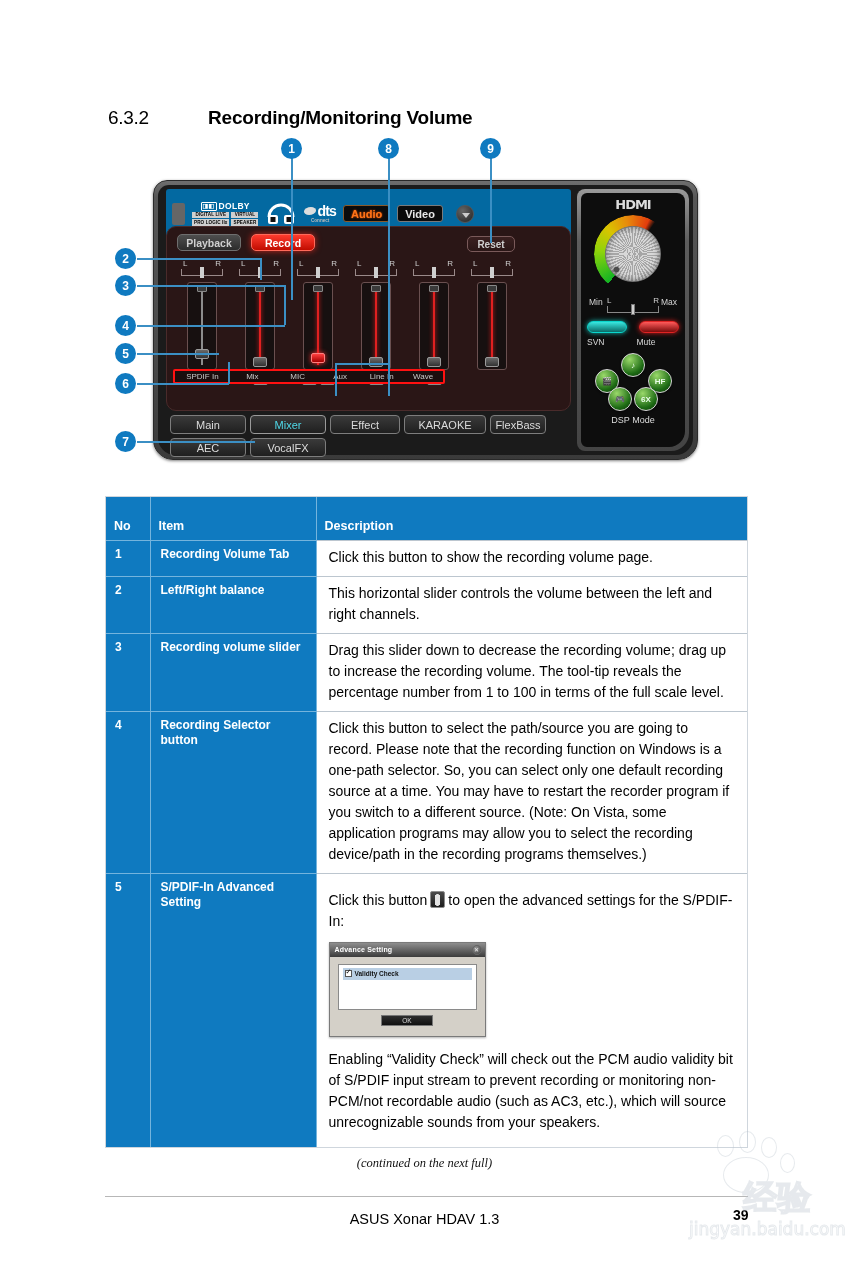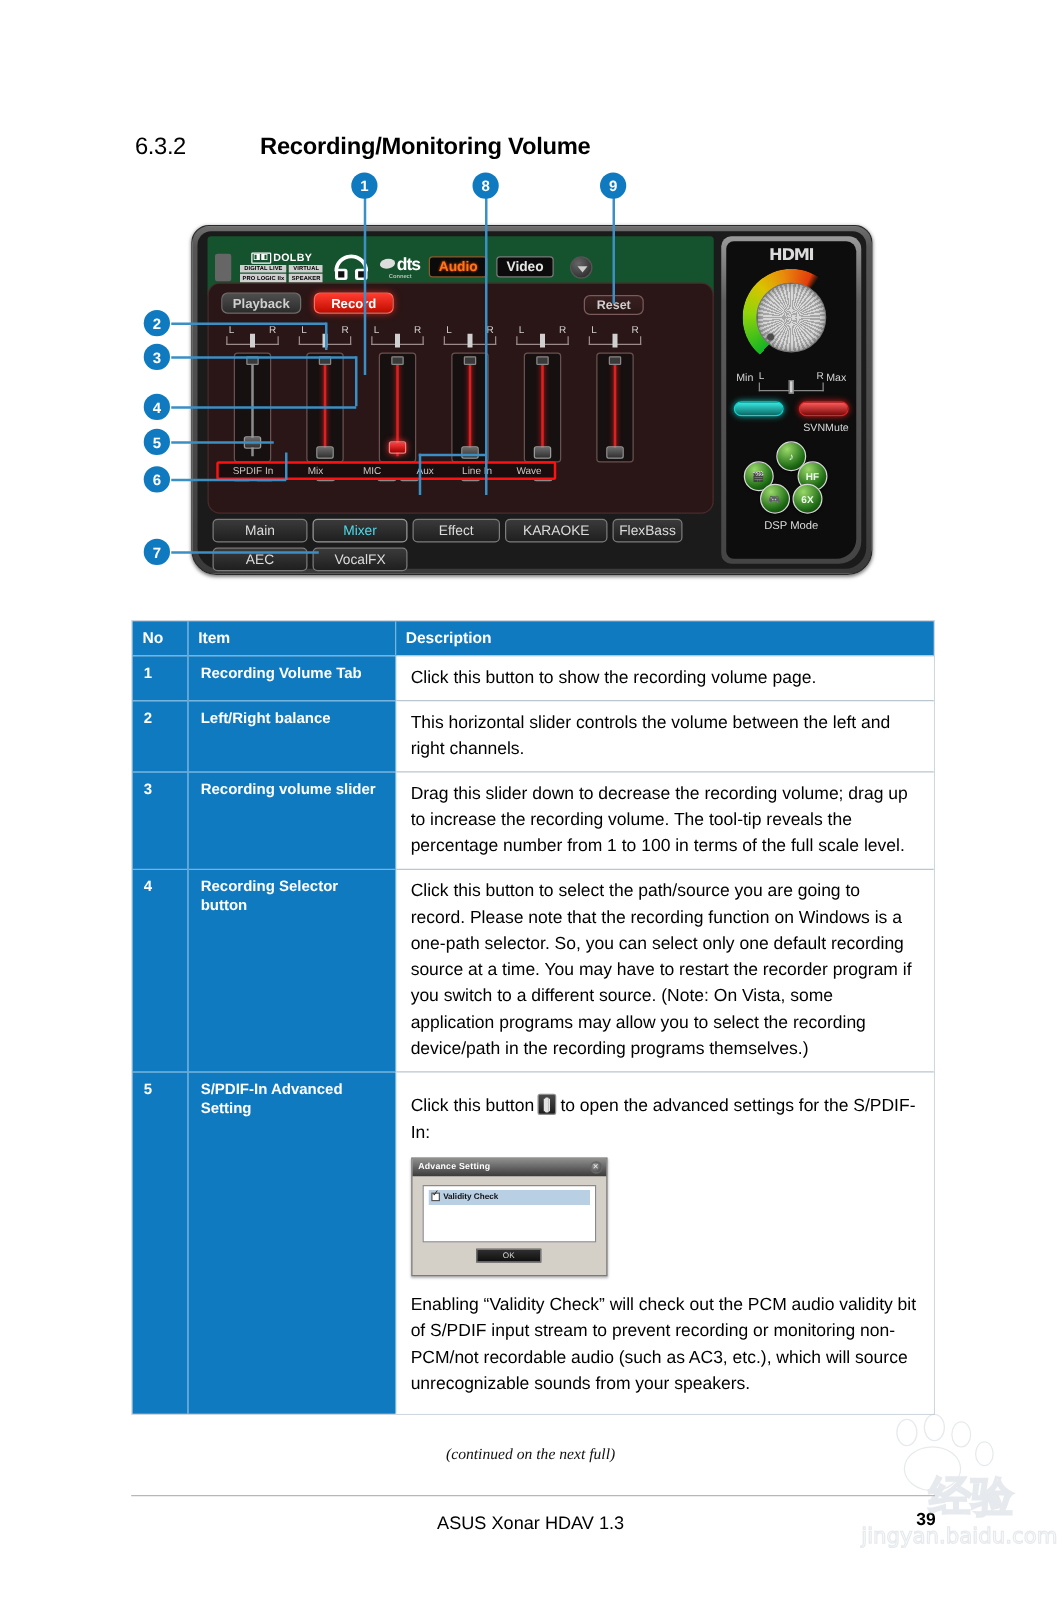--- a/index.html
+++ b/index.html
@@ -45,21 +45,21 @@
     overflow:hidden;
   }
   .app-inner {
     position:absolute; left:4px; top:4px; right:4px; bottom:4px;
     background:#1b1b1b; border-radius:11px 11px 17px 17px;
   }
 
   
   .logobar {
     position:absolute; left:8px; top:4px; width:405px; height:49px;
-    background:#14532d; border-radius:3px;
+    background:#0369a1; border-radius:3px;
     display:flex; align-items:center; gap:7px; padding-left:6px;
   }
   .sq-left { width:13px; height:22px; background:#666; border-radius:2px; }
   .dolby { display:flex; flex-direction:column; align-items:center; line-height:1; }
   .dolby-top {
     color:#fff; font-size:8.5px; font-weight:bold; letter-spacing:.3px;
     display:flex; align-items:center; gap:2px;
   }
   .dolby-dd {
     display:inline-block; border:1px solid #fff; border-radius:1px;
@@ -132,21 +132,21 @@
     color:#d4d4d4; font-size:8.5px;
   }
   .lrbar { position:absolute; left:50%; transform:translateX(-50%); top:103px; width:52px; color:#d4d4d4; font-size:8px; }
   .lrbar .lbl { display:flex; justify-content:space-between; }
   .lrbar .track { position:relative; height:7px; border-left:1px solid #888; border-right:1px solid #888; border-bottom:1px solid #888; margin-top:1px; }
   .lrbar .thumb { position:absolute; left:50%; top:-2px; width:4px; height:11px; background:#cfcfcf; border:1px solid #777; transform:translateX(-50%); }
   .svnmute { position:absolute; left:6px; right:6px; top:128px; display:flex; justify-content:space-between; }
   .pill { width:40px; height:12px; border-radius:6px; }
   .pill.svn { background:linear-gradient(180deg,#39e8e0,#0a6b67); border:1px solid #0ad6cd; box-shadow:0 0 5px #14b8b0; }
   .pill.mute { background:linear-gradient(180deg,#ff5a5a,#7a0b0b); border:1px solid #e02323; box-shadow:0 0 5px #d41c1c; }
-  .svnmute-lbl { position:absolute; left:6px; right:6px; top:144px; display:flex; justify-content:flex-end; color:#d8d8d8; font-size:8.5px; }
+  .svnmute-lbl { position:absolute; left:6px; right:6px; top:144px; display:flex; justify-content:flex-start; color:#d8d8d8; font-size:8.5px;gap:32px; }
   .dsp-grid { position:absolute; left:0; right:0; top:158px; height:62px; }
   .dspbtn {
     position:absolute; width:24px; height:24px; border-radius:50%;
     background:radial-gradient(circle at 35% 25%,#9ad96a,#1d6b14 65%,#0d2f09);
     border:1.5px solid #d7d7d7; color:#eaffea; font-size:8px; font-weight:bold;
     display:flex; align-items:center; justify-content:center;
     box-shadow:0 1px 2px rgba(0,0,0,.6);
   }
   .dsp-lbl { position:absolute; left:0; right:0; top:222px; text-align:center; color:#ddd; font-size:9px; }
 
@@ -208,21 +208,21 @@
 
   
   .tbl {
     position:absolute; left:105px; top:496px; width:643px;
     border:1px solid #cfd6dd; border-collapse:collapse;
   }
   table { border-collapse:collapse; width:100%; }
   th, td { vertical-align:top; }
   thead th {
     background:#0f7ac0; color:#fff; font-size:12.5px; font-weight:bold;
-    padding:6px 8px 7px 8px; text-align:left; border-right:1px solid #74b4dd;
+    padding:22px 8px 7px 8px; text-align:left; border-right:1px solid #74b4dd;
   }
   thead th:last-child { border-right:none; }
   td.c-no {
     width:44px; background:#0f7ac0; color:#fff; font-size:12px; font-weight:bold;
     padding:6px 0 8px 9px; border-right:1px solid #74b4dd; border-top:1px solid #74b4dd;
   }
   td.c-item {
     width:166px; background:#0f7ac0; color:#fff; font-size:12px; font-weight:bold;
     padding:6px 10px 8px 10px; border-right:1px solid #74b4dd; border-top:1px solid #74b4dd;
     line-height:1.25;
@@ -565,21 +565,21 @@
             <div class="pill mute"></div>
           </div>
           <div class="svnmute-lbl">
             <span>SVN</span>
             <span>Mute</span>
           </div>
 
           <div class="dsp-grid">
             <div class="dspbtn" style="left:14px; top:18px;">🎬</div>
             <div class="dspbtn" style="left:40px; top:2px;">♪</div>
-            <div class="dspbtn" style="left:57px; top:18px;">
+            <div class="dspbtn" style="left:67px; top:18px;">
                 <span>HF</span>
               </div>
             <div class="dspbtn" style="left:27px; top:36px;">🎮</div>
             <div class="dspbtn" style="left:53px; top:36px;">
                 <span>6X</span>
               </div>
           </div>
 
           <div class="dsp-lbl">DSP Mode</div>
         </div>

